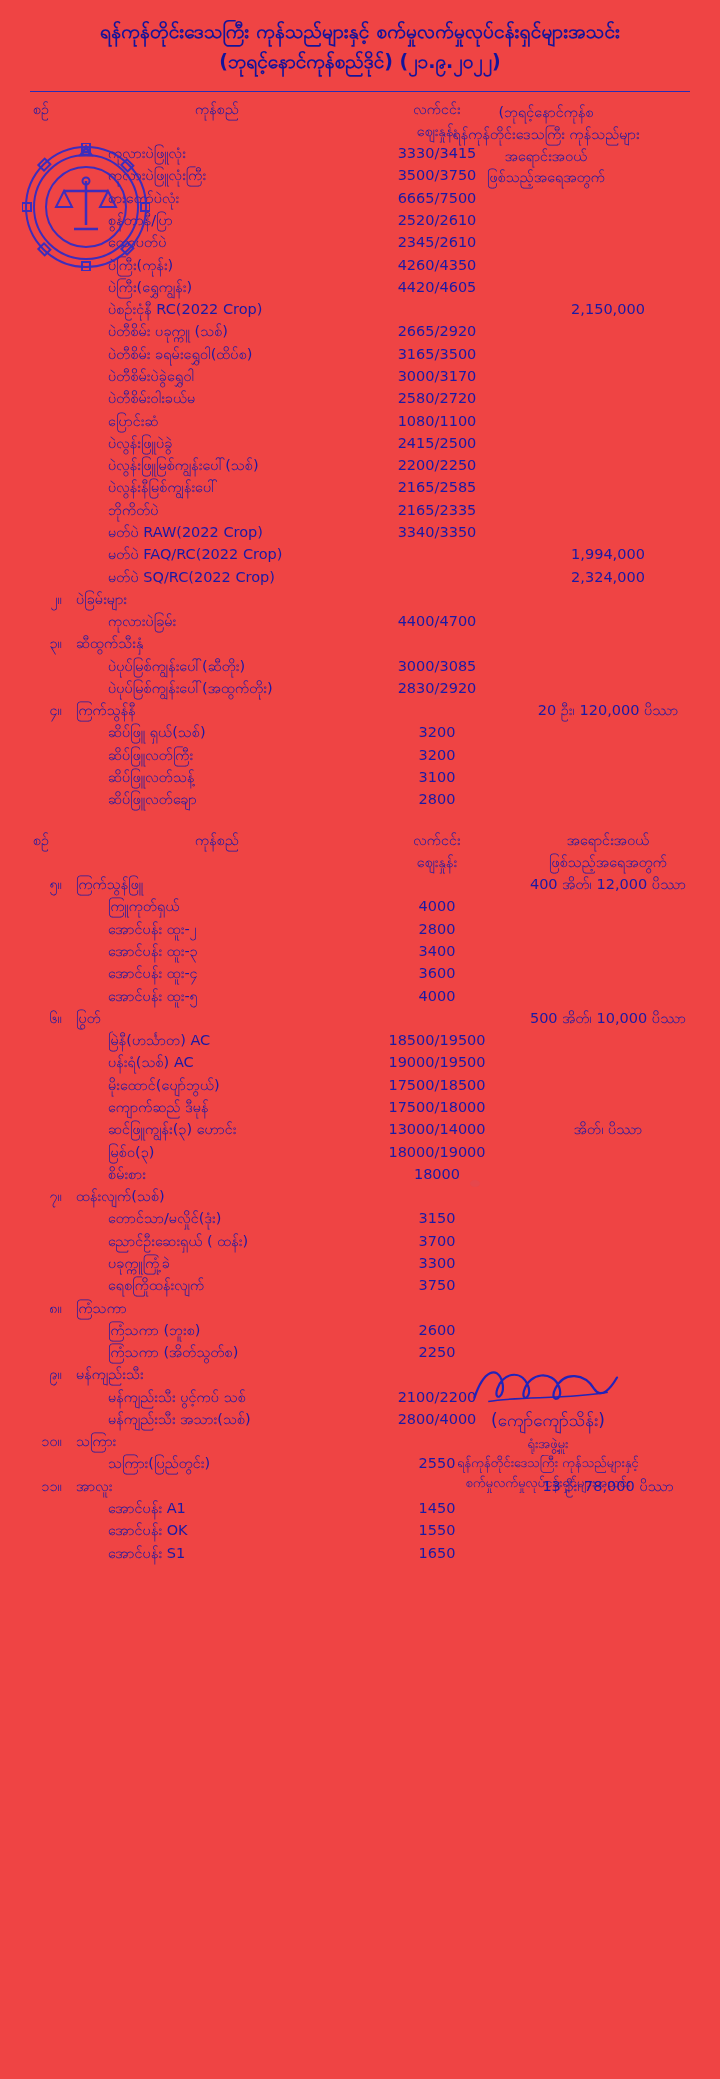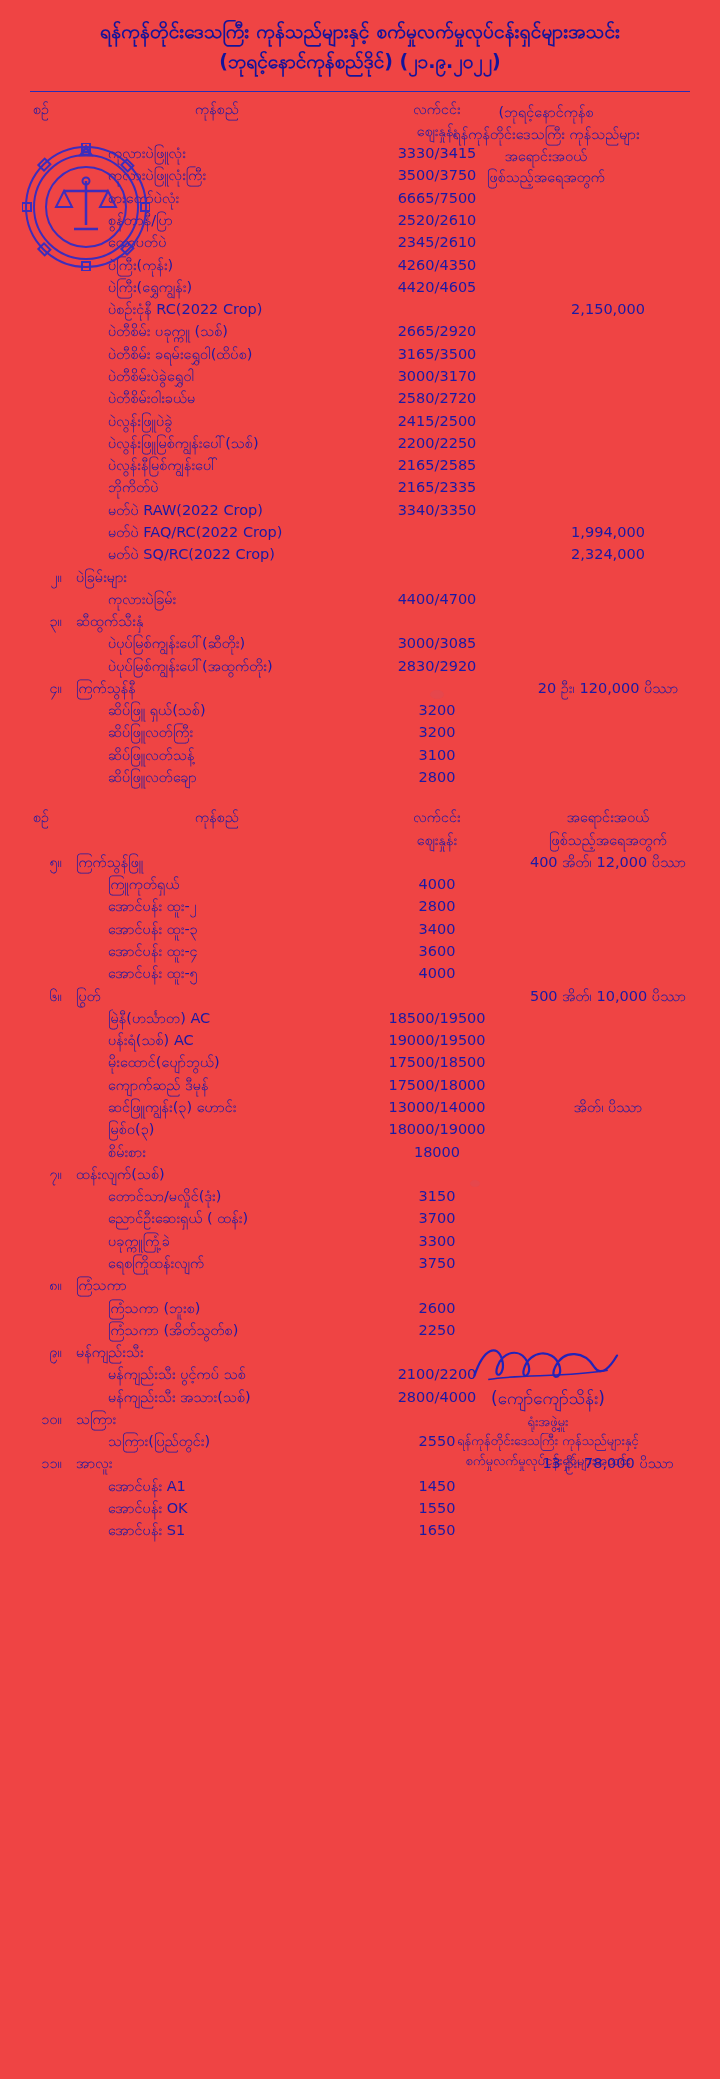--- a/index.html
+++ b/index.html
@@ -275,20 +275,26 @@
             <td class="c-note"></td>
           </tr>
           <tr>
             <td class="c-no"></td>
             <td class="c-name indent-1">ပဲတီစိမ်းဝါးခယ်မ</td>
             <td class="c-price">2580/2720</td>
             <td class="c-note"></td>
           </tr>
           <tr>
             <td class="c-no"></td>
+            <td class="c-name indent-1">ပြောင်းဆံ</td>
+            <td class="c-price">1080/1100</td>
+            <td class="c-note"></td>
+          </tr>
+          <tr>
+            <td class="c-no"></td>
             <td class="c-name indent-1">ပဲလွန်းဖြူပဲခွဲ</td>
             <td class="c-price">2415/2500</td>
             <td class="c-note"></td>
           </tr>
           <tr>
             <td class="c-no"></td>
             <td class="c-name indent-1">ပဲလွန်းဖြူမြစ်ကျွန်းပေါ်(သစ်)</td>
             <td class="c-price">2200/2250</td>
             <td class="c-note"></td>
           </tr>

